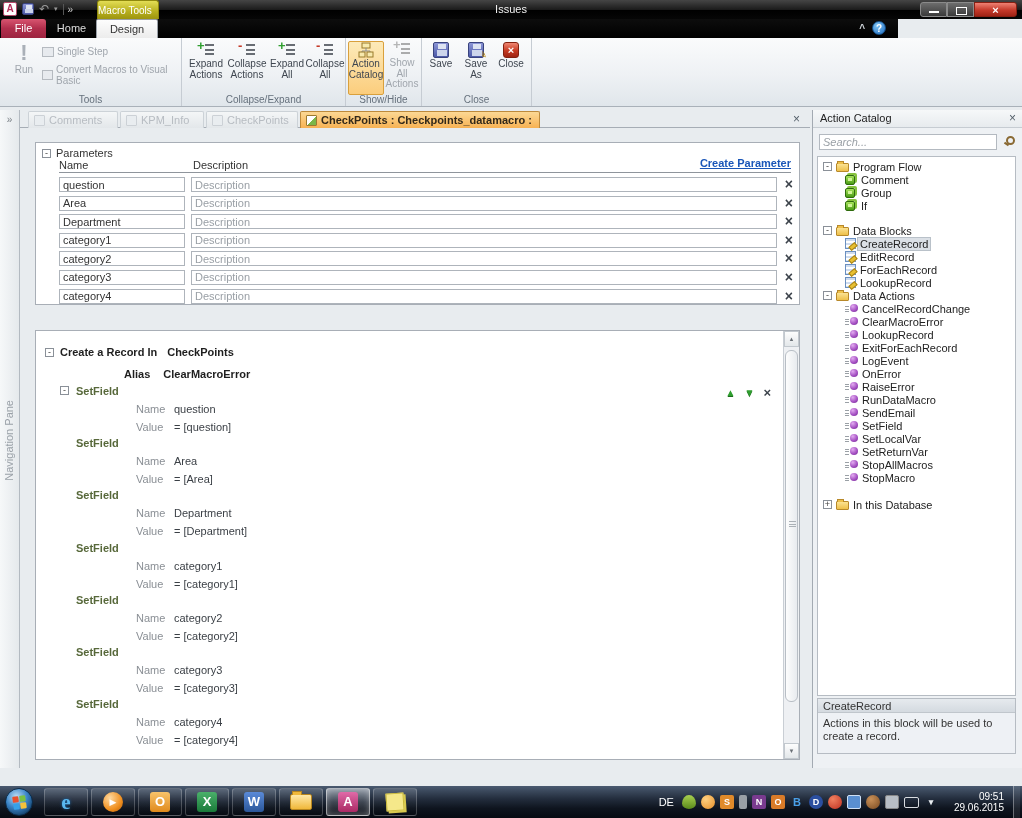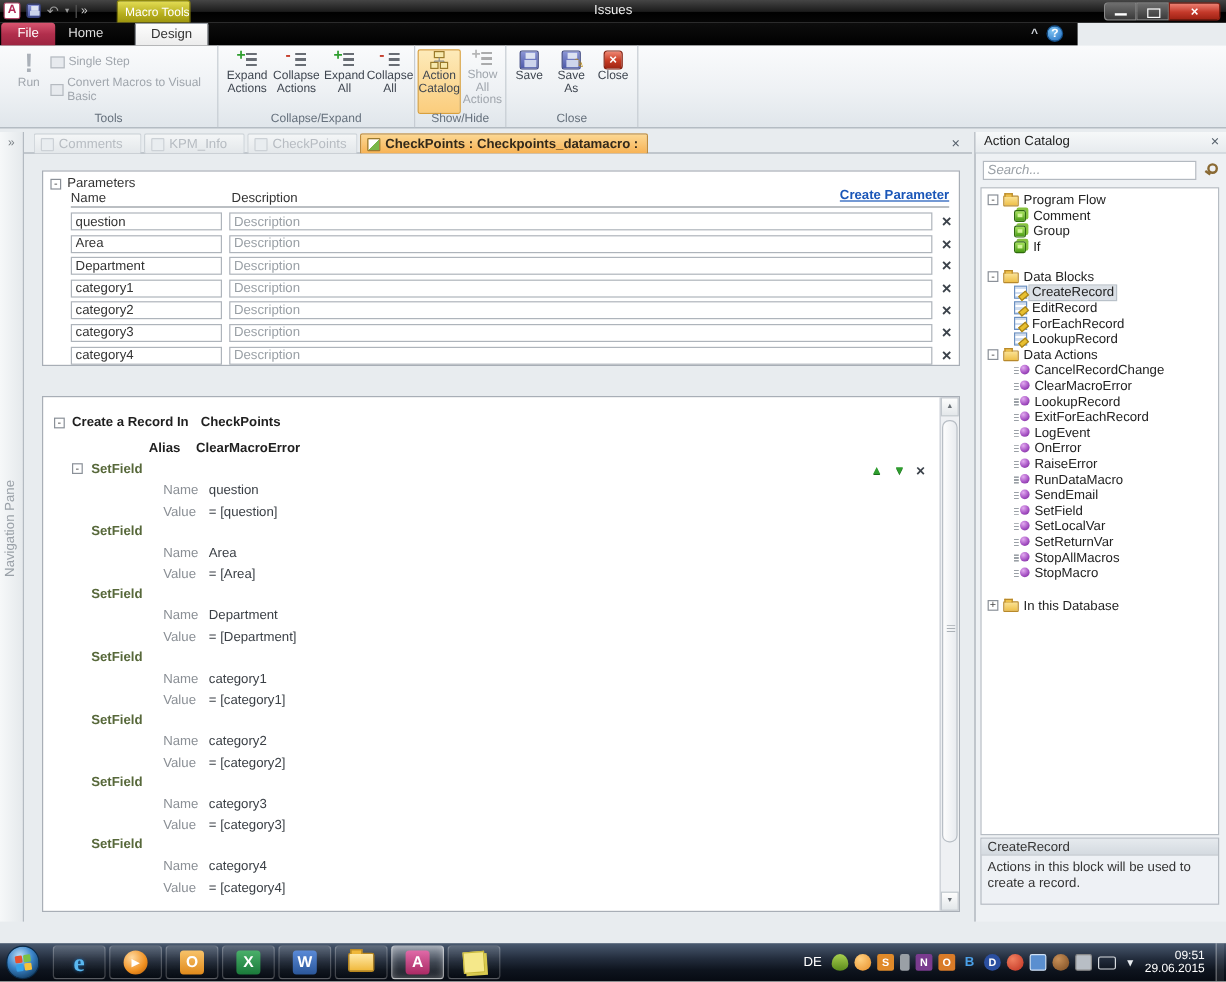--- a/index.html
+++ b/index.html
@@ -14,37 +14,37 @@
   .app-ic{width:14px;height:14px;background:#fff;border:1px solid #b2496a;border-radius:2px;
     color:#b42d5a;font-weight:bold;font-size:10px;text-align:center;line-height:12px;}
   .ic-floppy-sm{width:12px;height:12px;background:linear-gradient(#8b95d6,#4d5aa8);border:1px solid #39437e;border-radius:2px;position:relative;}
   .ic-floppy-sm::before{content:"";position:absolute;left:3px;top:1px;width:6px;height:4px;background:#dde3f2;}
   .ic-floppy-sm::after{content:"";position:absolute;left:2px;bottom:1px;width:8px;height:4px;background:#c9d2ea;}
   .qat .undo{color:#9a9a9a;font-size:12px;line-height:12px;}
   .qat .dd{color:#9a9a9a;font-size:7px;}
   .qat .more{color:#cfcfcf;font-size:10px;border-left:1px solid #555;padding-left:4px;}
   .mt-chip{position:absolute;left:97px;top:0;width:62px;height:19px;
     background:linear-gradient(#e3dd55,#b6ae1d 60%,#9d950f);color:#fff;font-size:10px;
-    text-align:right;line-height:19px;border-radius:3px 3px 0 0;border:1px solid #8f880e;border-bottom:none;}
+    text-align:left;line-height:19px;border-radius:3px 3px 0 0;border:1px solid #8f880e;border-bottom:none;}
   .wtitle{position:absolute;left:0;right:0;top:3px;text-align:center;font-size:11px;color:#f0f0f0;}
   .winbtns{position:absolute;right:5px;top:2px;display:flex;}
   .winbtn{width:27px;height:15px;border:1px solid #8a8a8a;background:linear-gradient(#6d6d6d,#3a3a3a);
     color:#fff;text-align:center;position:relative;}
   .winbtn.min{border-radius:3px 0 0 3px;}
   .winbtn.min::after{content:"";position:absolute;left:8px;bottom:3px;width:10px;height:2px;background:#fff;}
   .winbtn.max::after{content:"";position:absolute;left:8px;top:4px;width:9px;height:6px;border:1.5px solid #fff;}
   .winbtn.close{width:43px;border-radius:0 3px 3px 0;background:linear-gradient(#ee8173,#c4392a 55%,#a02315);
     border-color:#8a1f12;font-weight:bold;font-size:11px;line-height:14px;}
 
   
   .tabrow{position:absolute;left:0;top:19px;width:898px;height:19px;background:linear-gradient(#0d0d0d,#000);}
   .ftab{position:absolute;left:1px;top:0;width:45px;height:19px;background:linear-gradient(#d85570,#b12e4c 50%,#9c2440);
     color:#fff;text-align:center;line-height:19px;border-radius:3px 3px 0 0;}
   .htab{position:absolute;left:47px;top:0;width:49px;height:19px;color:#ddd;text-align:center;line-height:19px;}
-  .dtab{position:absolute;left:112px;top:0;width:62px;height:19px;background:linear-gradient(#fdfdfd,#ececec);
+  .dtab{position:absolute;left:96px;top:0;width:62px;height:19px;background:linear-gradient(#fdfdfd,#ececec);
     color:#333;text-align:center;line-height:19px;border-radius:2px 2px 0 0;border:1px solid #9aa0a8;border-bottom:none;}
   .rib-collapse{position:absolute;right:33px;top:4px;color:#cfd4da;font-size:10px;font-weight:bold;}
   .rib-help{position:absolute;right:12px;top:2px;width:14px;height:14px;border-radius:50%;
     background:radial-gradient(circle at 35% 30%,#7fc4f4,#1f6cc0);color:#fff;font-weight:bold;
     font-size:10px;text-align:center;line-height:14px;border:1px solid #155089;}
 
   
   .ribbon{position:absolute;left:0;top:38px;width:1022px;height:69px;
     background:linear-gradient(#fafbfc,#eef1f4 55%,#e0e6eb);border-bottom:1px solid #a9b1b9;}
   .rgroup{position:absolute;top:0;height:68px;border-right:1px solid #c6ccd3;}
@@ -204,21 +204,21 @@
   .excel{background:linear-gradient(#4ab06a,#1a7a3a);}
   .word{background:linear-gradient(#5a8ad8,#2b579a);}
   .expl{width:22px;height:16px;background:linear-gradient(#ffe9a8,#f0b83a);border:1px solid #b8861e;border-radius:2px;position:relative;}
   .expl::before{content:"";position:absolute;left:1px;top:-4px;width:8px;height:3px;background:#f0b83a;border:1px solid #b8861e;border-bottom:none;}
   .access{background:linear-gradient(#e06aa8,#aa2a64);}
   .notes{width:18px;height:18px;background:#f5e88a;border:1px solid #c8b83a;transform:rotate(-4deg);
     box-shadow:2px 2px 0 #d8c94e;}
   .tray{position:absolute;right:2px;top:0;height:32px;display:flex;align-items:center;gap:5px;}
   .lang{color:#fff;font-size:11px;margin-right:3px;}
   .tico{width:14px;height:14px;border-radius:2px;color:#fff;font-size:9px;font-weight:bold;text-align:center;line-height:14px;}
-  .clock{color:#fff;font-size:10px;line-height:11px;text-align:right;margin-left:0;}
+  .clock{color:#fff;font-size:10px;line-height:11px;text-align:right;margin-left:11px;}
   .showdesk{width:7px;height:32px;border-left:1px solid rgba(255,255,255,.35);background:rgba(255,255,255,.08);margin-left:4px;}
 </style>
 </head>
 <body>
 
 <div class="screen">
 
   <div class="titlebar">
     <div class="qat">
       <span class="app-ic">A</span>

